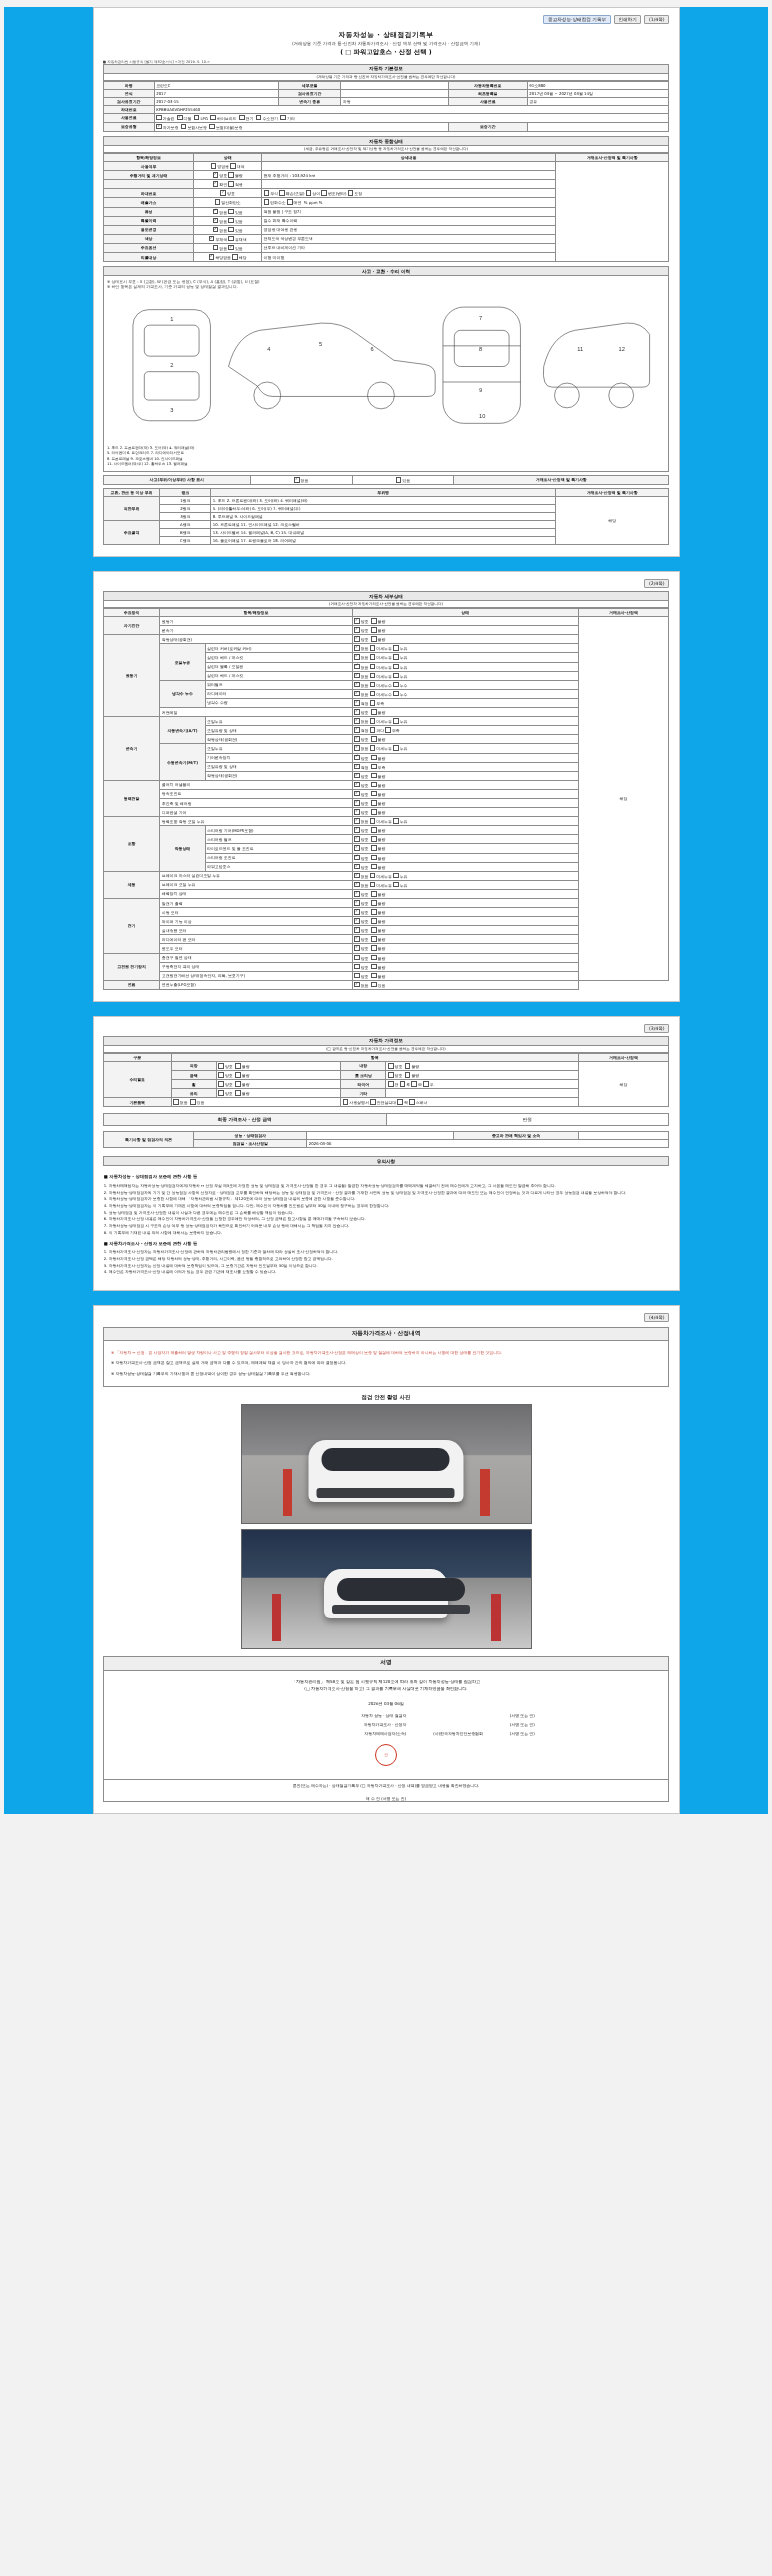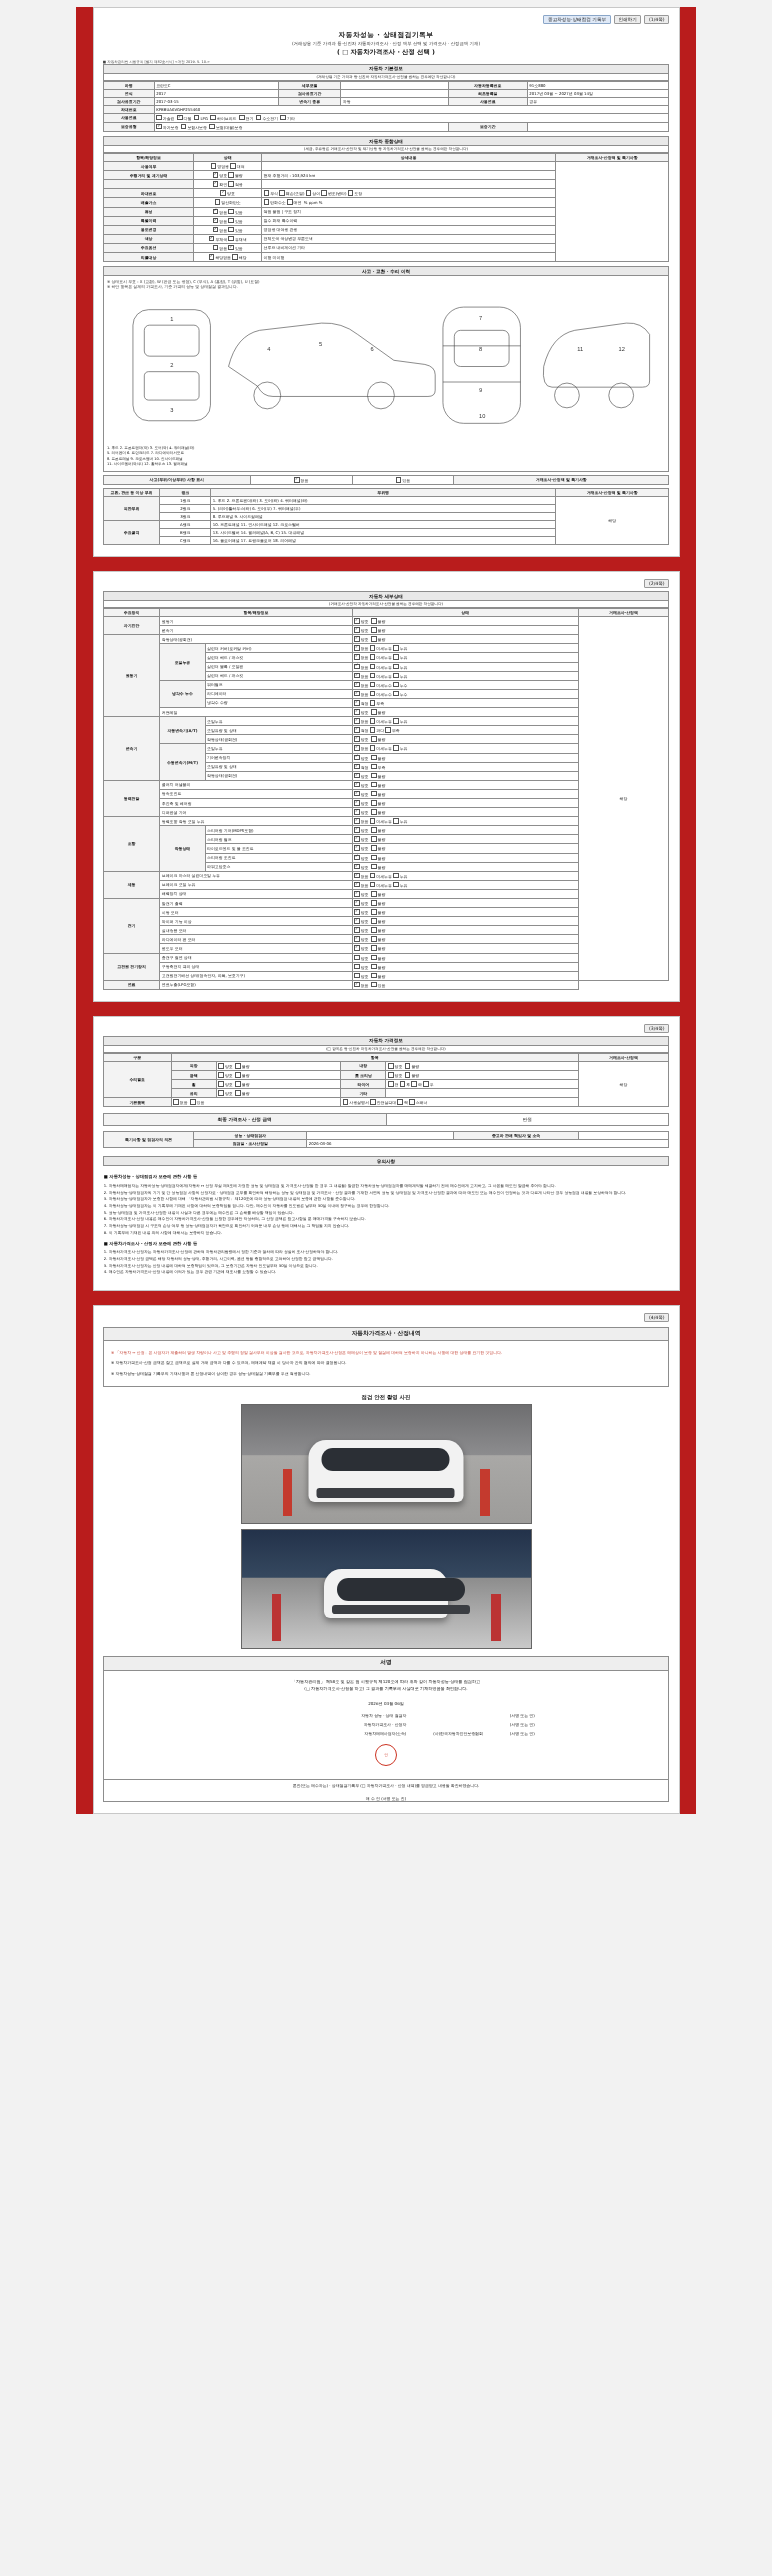--- a/index.html
+++ b/index.html
@@ -1,17 +1,17 @@
 <!DOCTYPE html>
 <html lang="ko" style="font-size:8.2px"><head>
 <meta charset="utf-8">
 <style>
   html,body{margin:0;padding:0;background:#f2f2f2;}
   body{font-family:"DejaVu Sans","Liberation Sans",sans-serif;color:#111;}
-  .page-wrap{width:620px;margin:0 auto;background:#b91c1c;padding:0;}
+  .page-wrap{width:764px;margin:0 auto;background:#0ea5e9;padding:0;}
   .sheet{width:587px;margin:0 auto 13.4px auto;background:#fff;border:0.5px solid #c8c8c8;position:relative;padding:7.2px 9.3px 11.3px 9.3px;box-sizing:border-box;}
   .sheet.first{margin-top:7.2px;}
   .topbar{display:flex;justify-content:flex-end;align-items:center;gap:3.1px;margin-bottom:3.1px;}
   .topbar .chip{border:0.5px solid #999;background:#ededed;font-size:4.6px;padding:1px 3.6px;border-radius:1px;}
   .topbar .chip.blue{background:#dfe9f7;border-color:#8aa6c8;}
   .doc-title{text-align:center;font-size:6.7px;font-weight:bold;letter-spacing:0.5px;margin:6.2px 0 1px 0;}
   .doc-sub{text-align:center;font-size:4.4px;color:#333;margin-bottom:2.1px;}
   .doc-title2{text-align:center;font-size:6.4px;font-weight:bold;margin:1px 0 3.1px 0;}
   .tiny{font-size:3.9px;color:#333;}
   .xtiny{font-size:3.5px;color:#444;}
@@ -55,21 +55,21 @@
 
   <div class="sheet first">
     <div class="topbar">
       <span class="chip blue">중고차성능·상태점검 기록부</span>
       <span class="chip">인쇄하기</span>
       <span class="chip">(1/4쪽)</span>
     </div>
 
     <div class="doc-title">자동차성능 · 상태점검기록부</div>
     <div class="doc-sub">(거래상용 기준 가격과 등·신진차 자동차가격조사 · 산정 액부 선택 및 가격조사 · 산정금액 기재)</div>
-    <div class="doc-title2">(  □ 자동차가격조사 · 산정 선택  )</div>
+    <div class="doc-title2">(  □ 파워고압호스 · 산정 선택  )</div>
     <div class="xtiny">■ 자동차관리법 시행규칙 [별지 제82호서식]  &lt;개정 2019. 5. 10.&gt;</div>
 
     <div class="sec-head">자동차 기본정보</div>
     <div class="sec-note">(거래상용 기준 가격과 등·신진차 자동차가격조사·산정을 원하는 경우에만 작성합니다)</div>
     <table>
       <tbody>
           <tr>
         <td class="lbl" style="width:9%">차명</td>
         <td style="width:22%">코란도C</td>
         <td class="lbl" style="width:11%">세부모델</td>

